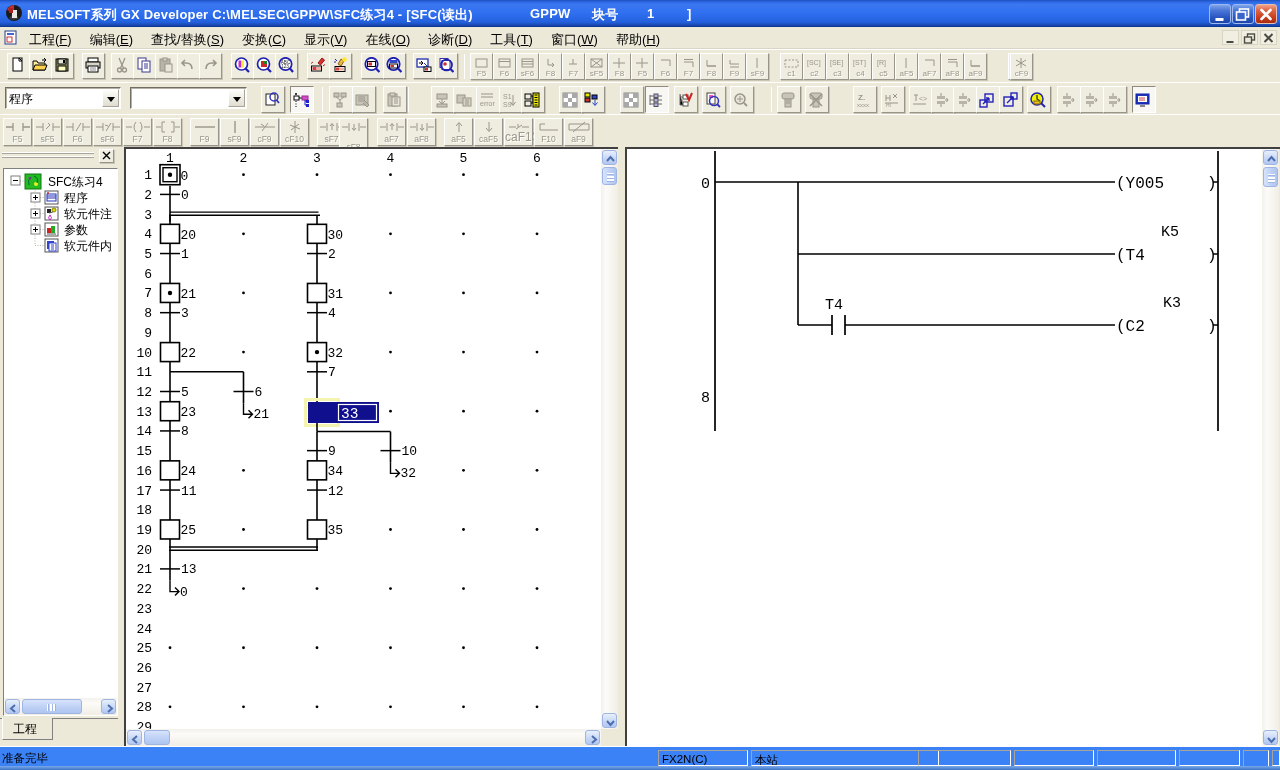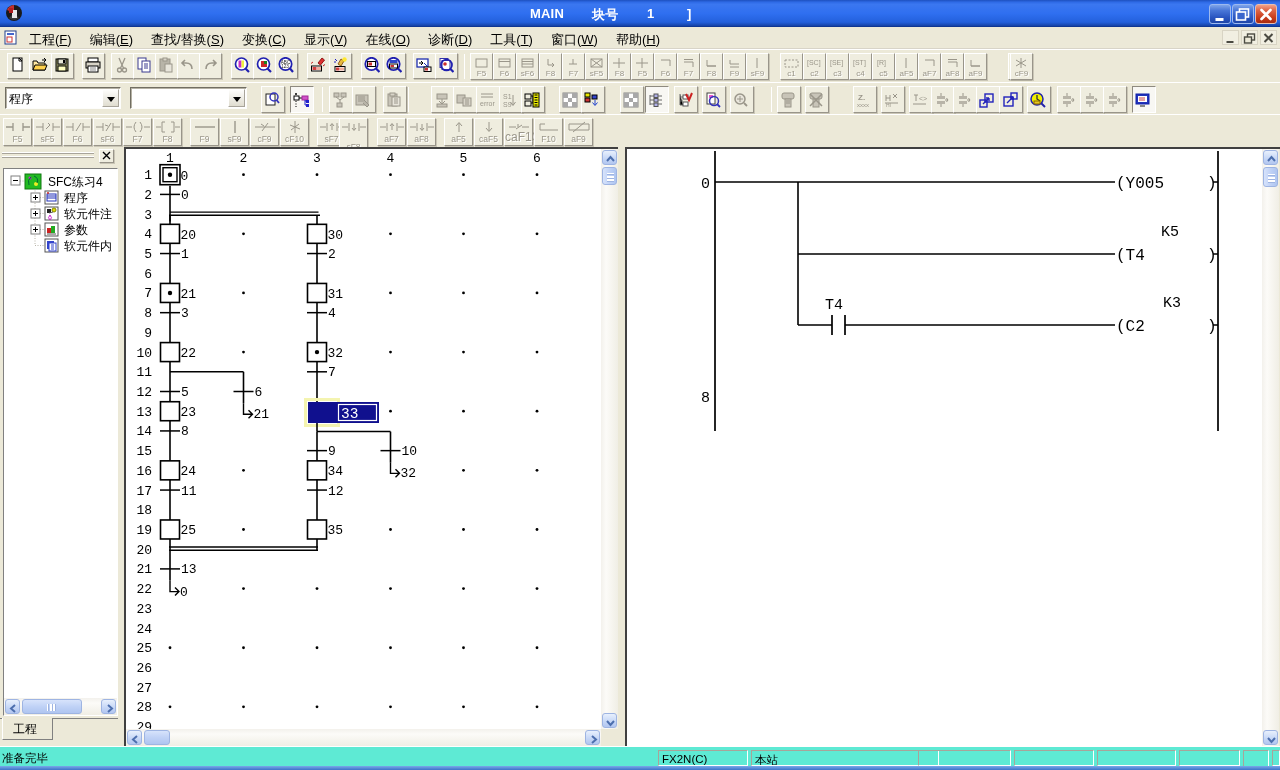--- a/index.html
+++ b/index.html
@@ -23,21 +23,22 @@
 .ssec{position:absolute;top:3px;height:16px;border:1px solid;border-color:#A8A49A #FFFFFF #FFFFFF #A8A49A;font-size:11.5px;color:#000;padding:2px 3px;white-space:nowrap;overflow:hidden}
 </style></head><body>
 <div class="abs" style="left:0;top:0;width:1280px;height:27px;background:linear-gradient(#1E50BE 0%,#2E6AE6 8%,#3B77F0 16%,#2F6FF0 50%,#2360DC 82%,#1747AE 94%,#0B2F87 100%)">
 <svg class="abs" style="left:5px;top:4px" width="18" height="18" viewBox="0 0 18 18">
 <circle cx="9" cy="9" r="8" fill="#1a1a1a"></circle>
       <path d="M2 6 A8 8 0 0 1 9 1 L9 9 Z" fill="#C23030"></path>
       <path d="M4 14 A8 8 0 0 0 14 14 L9 9 Z" fill="#3a3a3a"></path>
       <rect x="7" y="6" width="5" height="8" fill="#E8E8E8"></rect>
       <rect x="4" y="4" width="4" height="5" fill="#B02020"></rect>
     </svg>
-<span class="tt" style="left:530px;top:6px">MAIN</span>
+<span class="tt" style="left:27px;top:6px">MELSOFT系列 GX Developer C:\MELSEC\GPPW\SFC练习4 - [SFC(读出)</span>
+<span class="tt" style="left:530px;top:6px">GPPW</span>
 <span class="tt" style="left:592px;top:6px">块号</span>
 <span class="tt" style="left:647px;top:6px">1</span>
 <span class="tt" style="left:687px;top:6px">]</span>
 <div class="abs" style="left:1209px;top:4px;width:22px;height:20px;border-radius:3px;border:1px solid #9DB9EF;background:linear-gradient(#7FA4E8 0%,#4A77D8 30%,#2A55C0 70%,#1E46A8 100%)">
       <svg width="20" height="18" viewBox="0 0 19 18">
         <rect x="5" y="13" width="8" height="3" fill="#fff"></rect>
       </svg>
     </div>
     <div class="abs" style="left:1232px;top:4px;width:22px;height:20px;border-radius:3px;border:1px solid #9DB9EF;background:linear-gradient(#7FA4E8 0%,#4A77D8 30%,#2A55C0 70%,#1E46A8 100%)">
       <svg width="20" height="18" viewBox="0 0 19 18">
@@ -1053,21 +1054,21 @@
 <div class="thumbV" style="top:18px;height:20px">
         <div style="position:absolute;left:4px;top:6px;height:1px;width:7px;border-top:1px solid #fff;border-bottom:1px solid #9EB4E2;box-shadow:0 3px 0 #fff,0 4px 0 #9EB4E2,0 6px 0 #fff,0 7px 0 #9EB4E2"></div>
       </div>
 <div class="sbb" style="left:1px;bottom:1px">
         <svg class="arr" width="9" height="9" viewBox="0 0 9 9">
           <path d="M1 3 L4.5 7 L8 3" fill="none" stroke="#4D6FAE" stroke-width="2"></path>
         </svg>
       </div>
 </div>
 </div>
-<div class="abs" style="left:0;top:746px;width:1280px;height:20px;background:#5eead4;border-top:1px solid #fff">
+<div class="abs" style="left:0;top:746px;width:1280px;height:20px;background:#3b82f6;border-top:1px solid #fff">
 <span style="position:absolute;left:2px;top:4px;font-size:11.5px">准备完毕</span>
 <div class="ssec" style="left:658px;width:90px">FX2N(C)</div>
 <div class="ssec" style="left:751px;width:188px">本站</div>
 <div class="ssec" style="left:918px;width:93px"></div>
 <div class="ssec" style="left:1014px;width:80px"></div>
 <div class="ssec" style="left:1097px;width:79px"></div>
 <div class="ssec" style="left:1179px;width:61px"></div>
 <div class="ssec" style="left:1243px;width:26px;padding:20px 1px;font-size:10.5px">NUM</div>
 <div class="ssec" style="left:1272px;width:6px"></div>
 </div>

